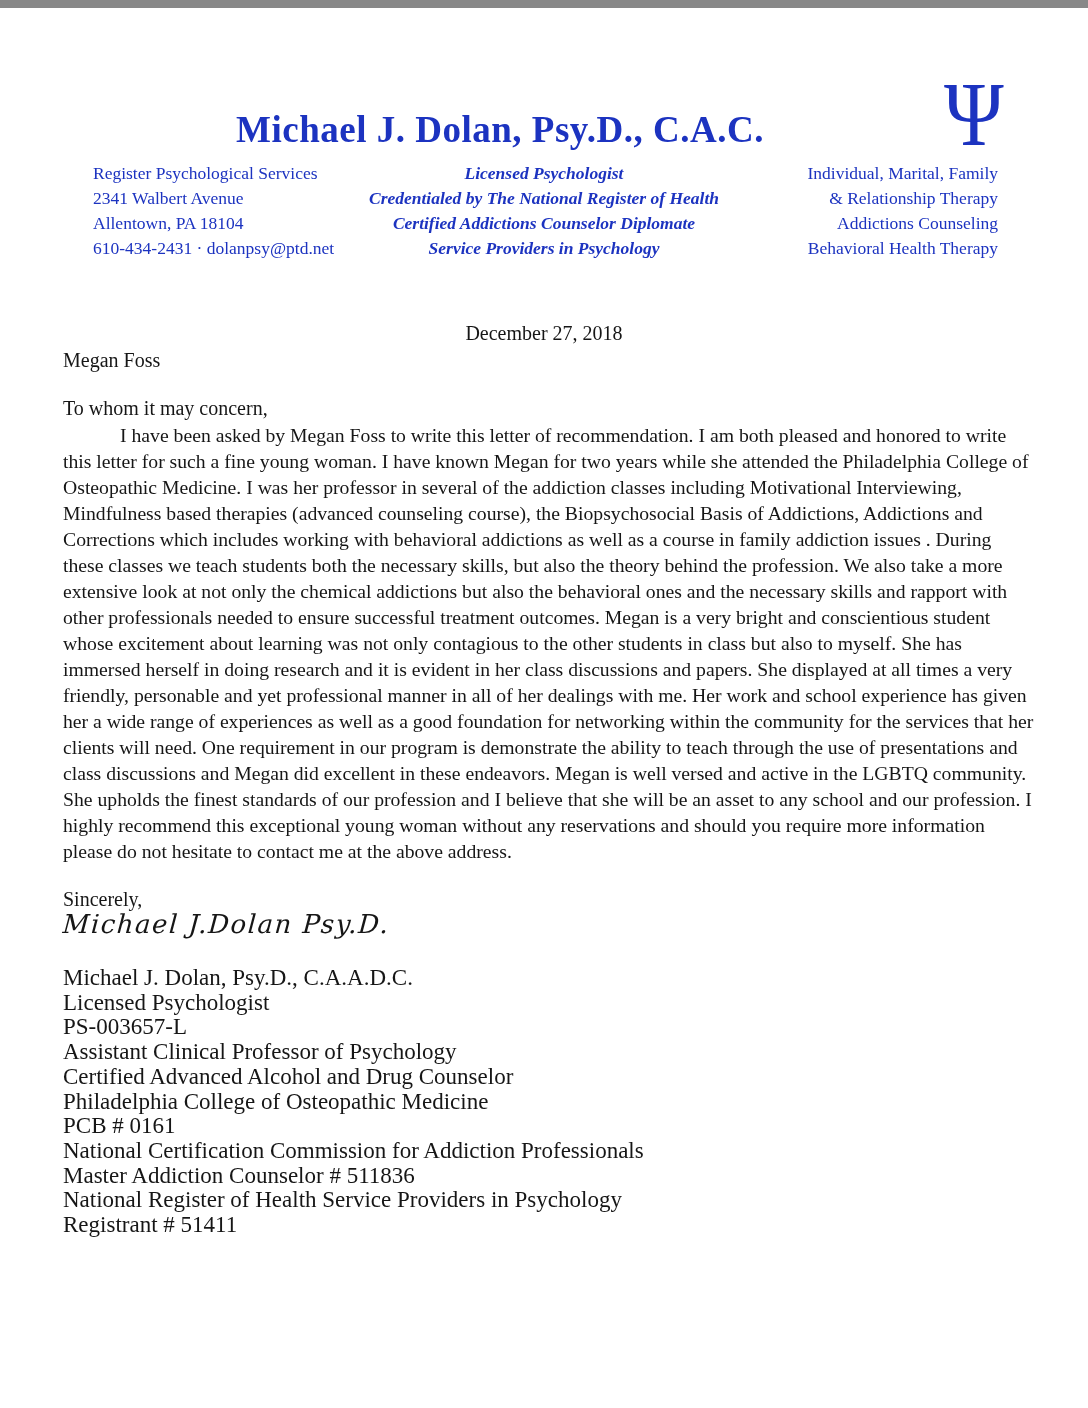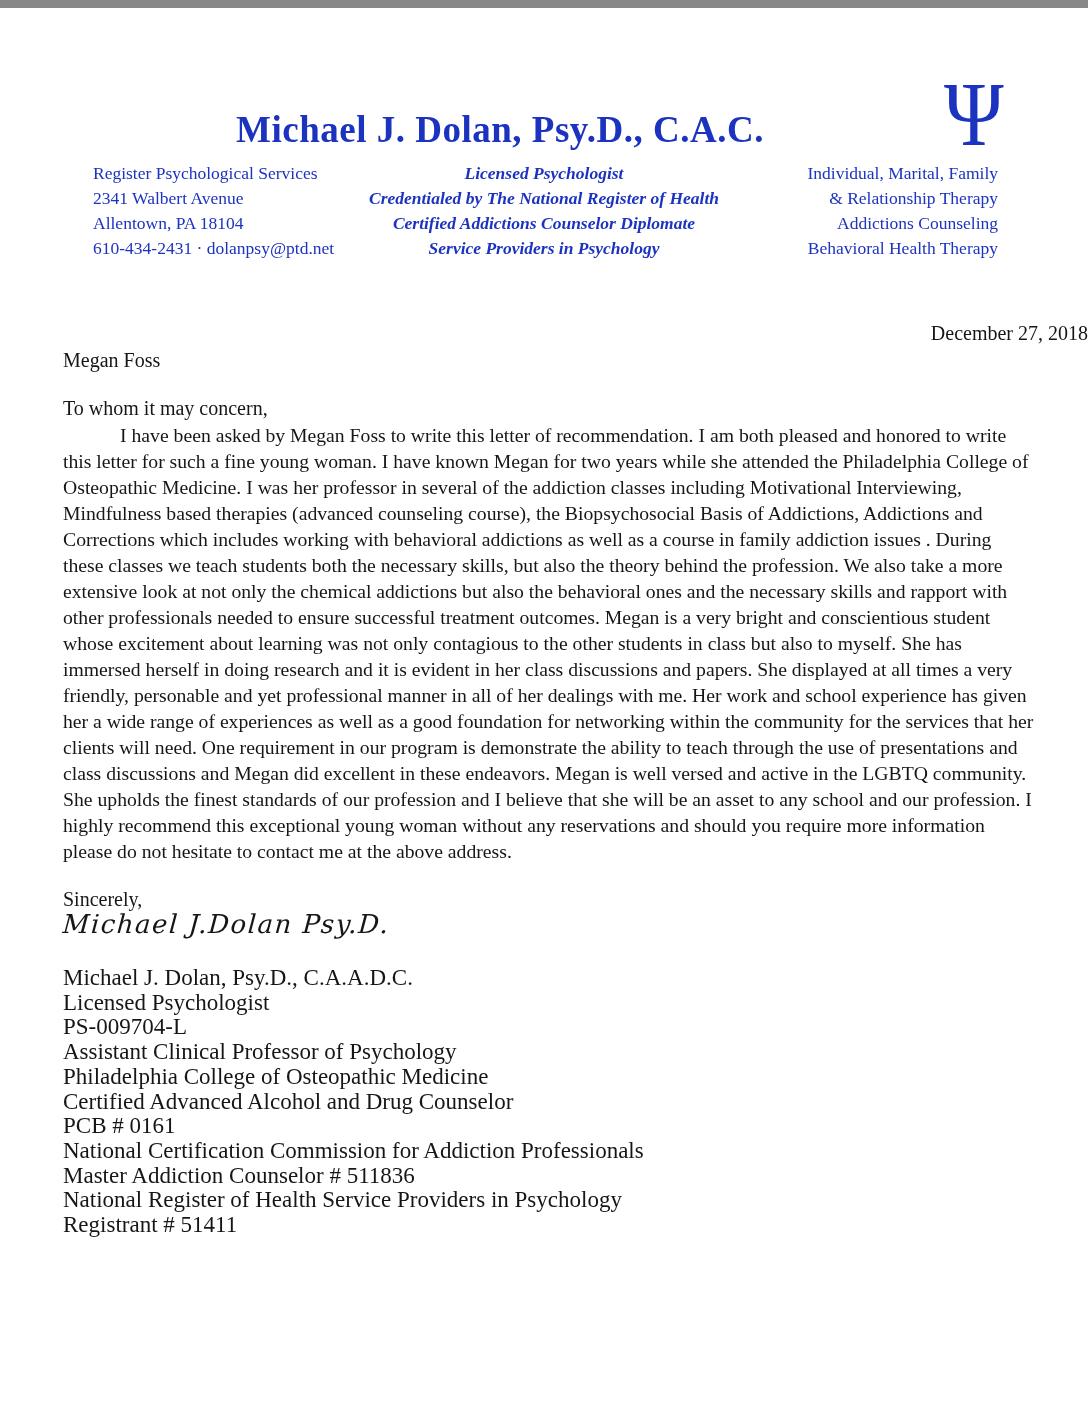--- a/index.html
+++ b/index.html
@@ -42,21 +42,21 @@
   .lh-left{left:93px;text-align:left;}
   .lh-center{
     left:50%;transform:translateX(-50%);
     text-align:center;
     font-style:italic;font-weight:700;
   }
   .lh-right{right:90px;text-align:right;}
   
   .date-line{
     position:absolute;top:314px;left:0;width:1088px;
-    text-align:right;font-size:20px;
+    text-align:center;font-size:20px;
   }
   .recipient{position:absolute;top:341px;left:63px;font-size:20px;}
   .salutation{position:absolute;top:389px;left:63px;font-size:20px;}
   .body-par{
     position:absolute;top:414px;left:63px;width:972px;
     font-size:19.7px;line-height:26px;
     text-indent:57px;
     text-align:left;
   }
   .closing{position:absolute;top:880px;left:63px;font-size:20px;}
@@ -105,24 +105,24 @@
   <div class="date-line">December 27, 2018</div>
   <div class="recipient">Megan Foss</div>
   <div class="salutation">To whom it may concern,</div>
   <div class="body-par">I have been asked by Megan Foss to write this letter of recommendation. I am both pleased and honored to write this letter for such a fine young woman. I have known Megan for two years while she attended the Philadelphia College of Osteopathic Medicine. I was her professor in several of the addiction classes including Motivational Interviewing, Mindfulness based therapies (advanced counseling course), the Biopsychosocial Basis of Addictions, Addictions and Corrections which includes working with behavioral addictions as well as a course in family addiction issues . During these classes we teach students both the necessary skills, but also the theory behind the profession. We also take a more extensive look at not only the chemical addictions but also the behavioral ones and the necessary skills and rapport with other professionals needed to ensure successful treatment outcomes. Megan is a very bright and conscientious student whose excitement about learning was not only contagious to the other students in class but also to myself. She has immersed herself in doing research and it is evident in her class discussions and papers. She displayed at all times a very friendly, personable and yet professional manner in all of her dealings with me. Her work and school experience has given her a wide range of experiences as well as a good foundation for networking within the community for the services that her clients will need. One requirement in our program is demonstrate the ability to teach through the use of presentations and class discussions and Megan did excellent in these endeavors. Megan is well versed and active in the LGBTQ community. She upholds the finest standards of our profession and I believe that she will be an asset to any school and our profession. I highly recommend this exceptional young woman without any reservations and should you require more information please do not hesitate to contact me at the above address.</div>
   <div class="closing">Sincerely,</div>
   <div class="signature">Michael J.Dolan Psy.D.</div>
 
   <div class="credentials">
     <div>Michael J. Dolan, Psy.D., C.A.A.D.C.</div>
     <div>Licensed Psychologist</div>
-    <div>PS-009704-L</div>
+    <div>PS-003657-L</div>
     <div>Assistant Clinical Professor of Psychology</div>
+    <div>Certified Advanced Alcohol and Drug Counselor</div>
     <div>Philadelphia College of Osteopathic Medicine</div>
-    <div>Certified Advanced Alcohol and Drug Counselor</div>
     <div>PCB # 0161</div>
     <div>National Certification Commission for Addiction Professionals</div>
     <div>Master Addiction Counselor # 511836</div>
     <div>National Register of Health Service Providers in Psychology</div>
     <div>Registrant # 51411</div>
   </div>
 
 </div>
 
 </body></html>

